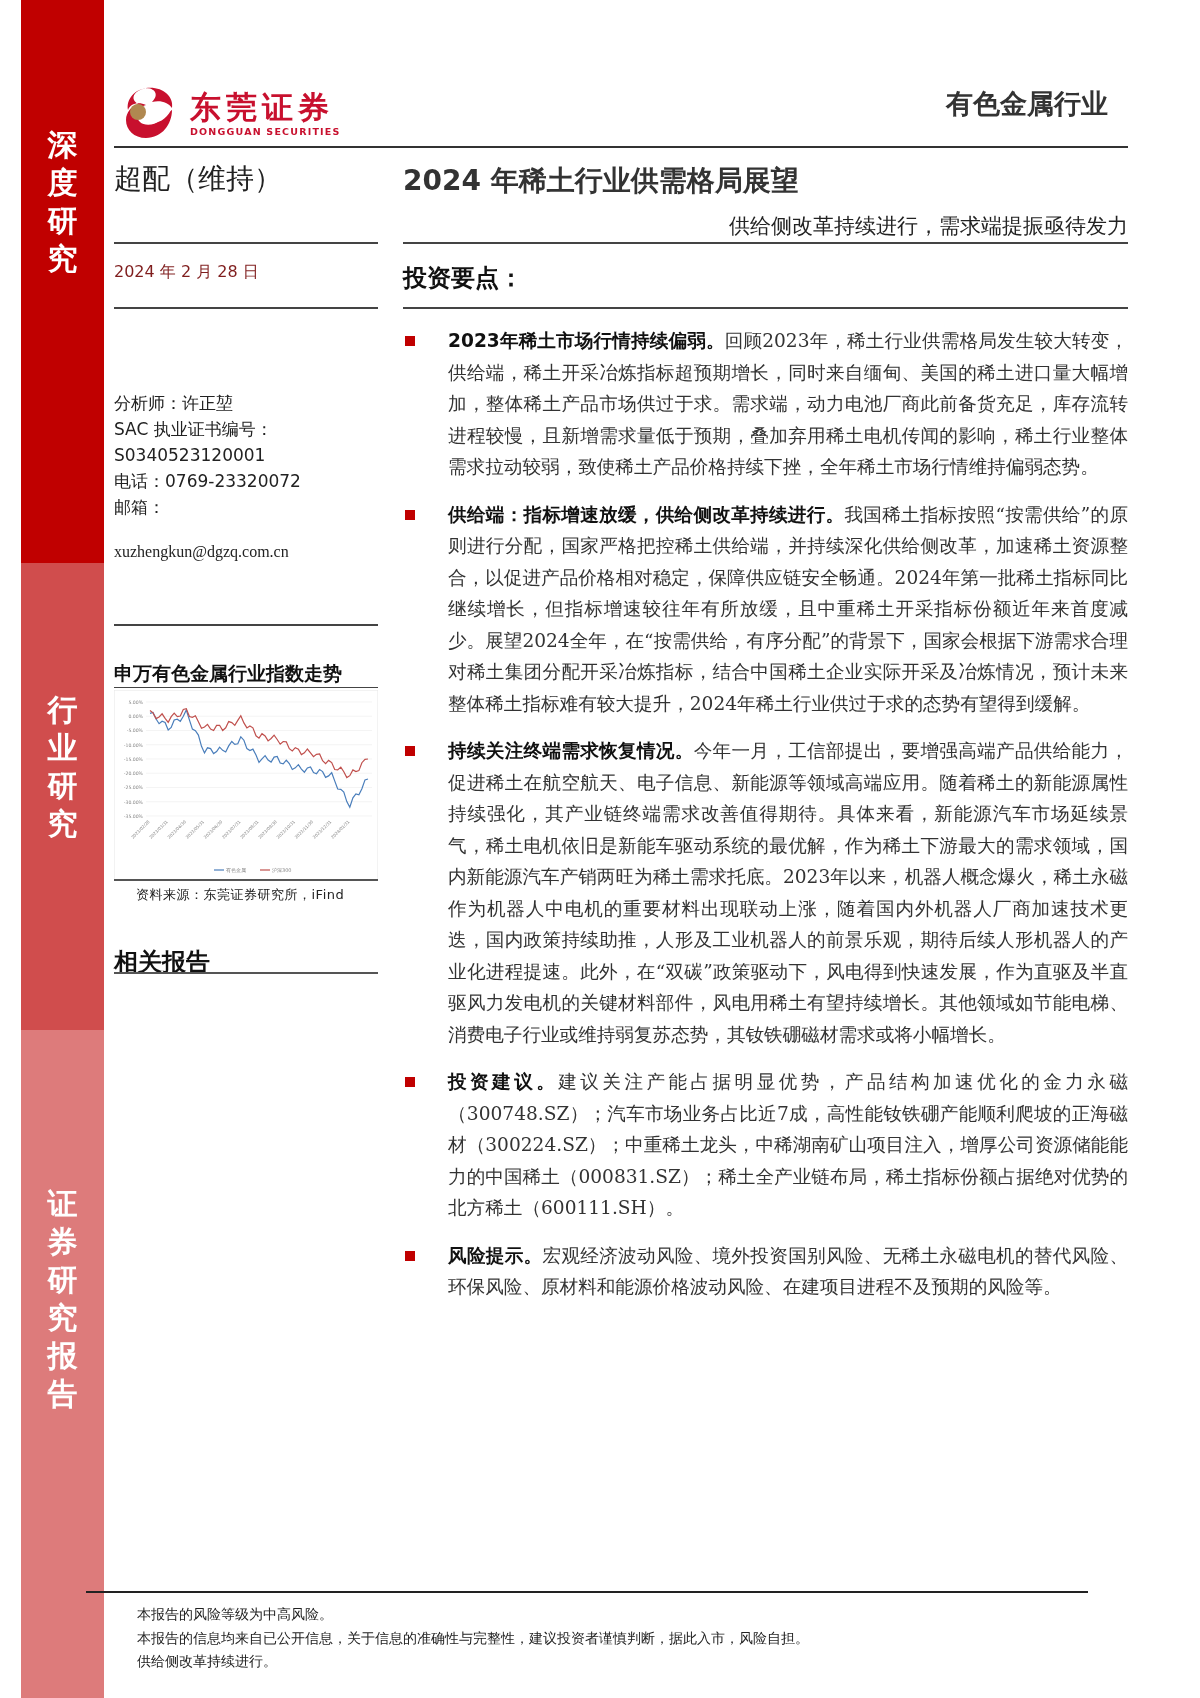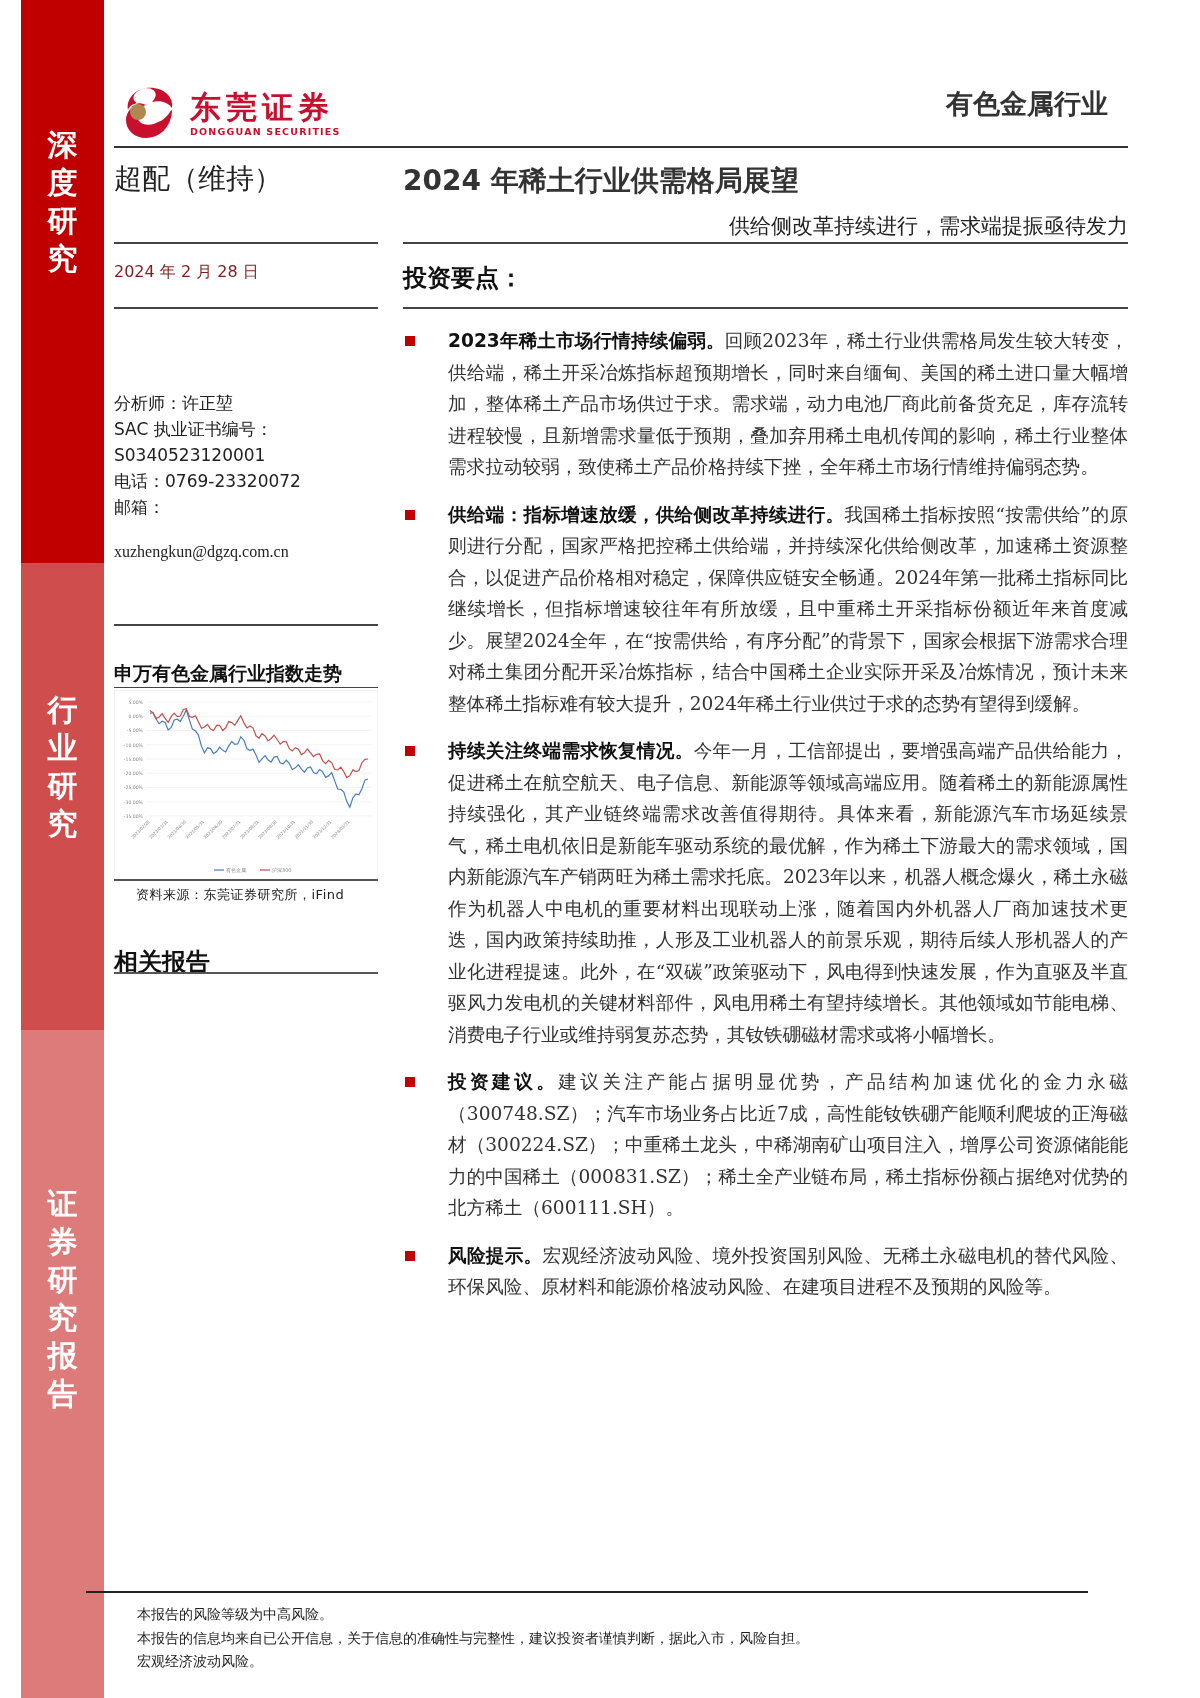--- a/index.html
+++ b/index.html
@@ -174,14 +174,14 @@
   <div class="point">
     <span class="bullet"></span>
     <span class="lead">风险提示。</span><span>宏观经济波动风险、境外投资国别风险、无稀土永磁电机的替代风险、环保风险、原材料和能源价格波动风险、在建项目进程不及预期的风险等。</span>
   </div>
 </div>
 
 <div class="footer-rule"></div>
 <div class="footer">
   <div>本报告的风险等级为中高风险。</div>
   <div>本报告的信息均来自已公开信息，关于信息的准确性与完整性，建议投资者谨慎判断，据此入市，风险自担。</div>
-  <div>宏观经济波动风险。</div>
+  <div>供给侧改革持续进行。</div>
 </div>
 
 </body></html>

